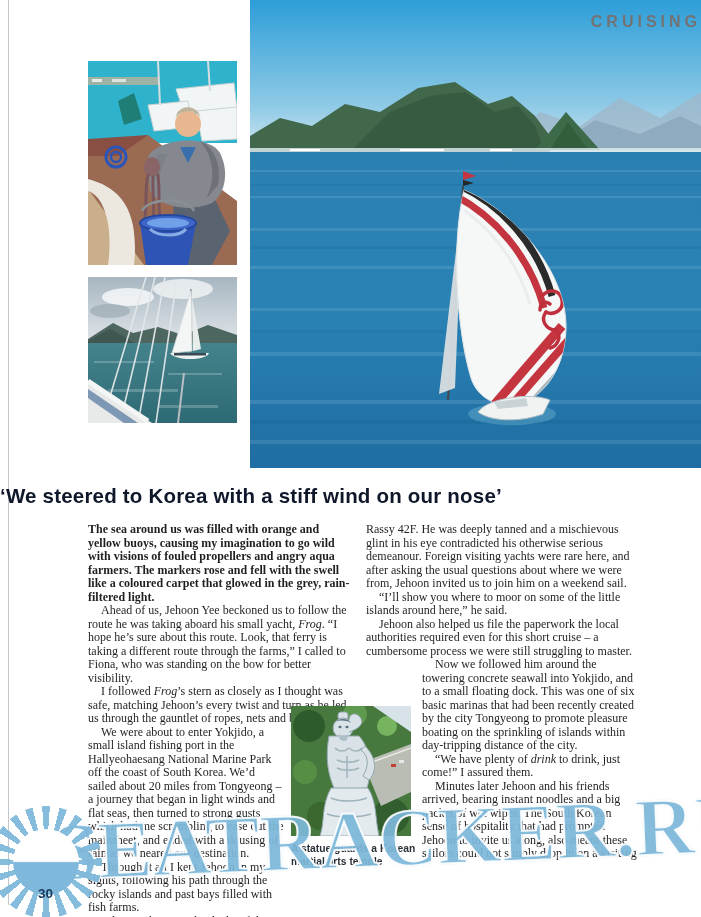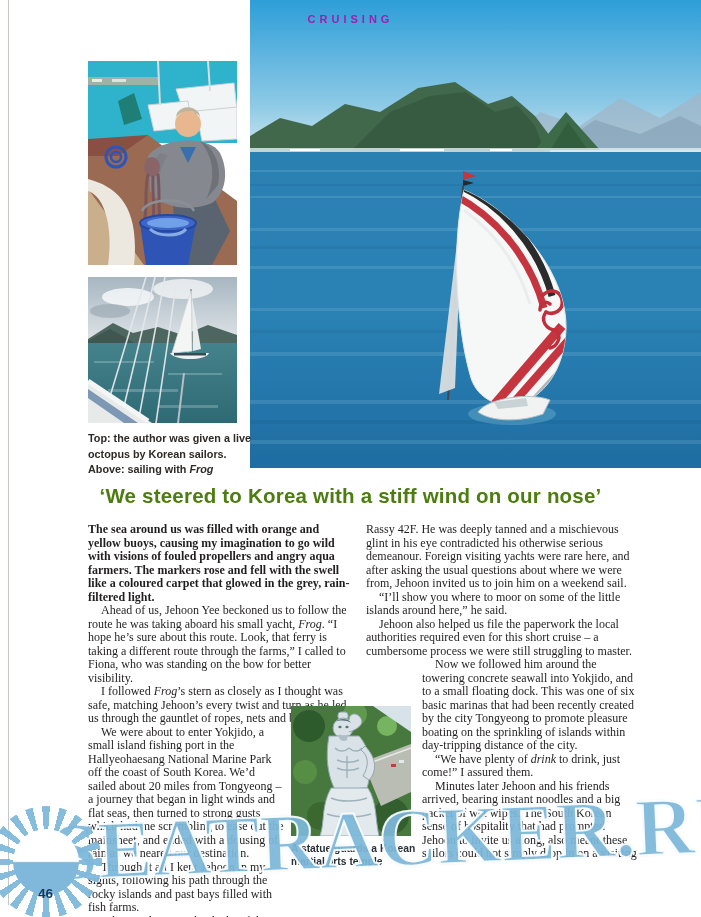--- a/index.html
+++ b/index.html
@@ -5,23 +5,23 @@
   html,body { margin:0; padding:0; background:#e8e8e8; }
   .page {
     position:relative; width:701px; height:917px; background:#ffffff;
     overflow:hidden; font-family:"Liberation Serif", serif;
     margin:0 auto;
   }
   .scan-edge { position:absolute; left:8px; top:0; width:1px; height:905px; background:#c4c8cc; }
 
   
   .section-header {
-    position:absolute; left:0; right:0; top:13px; text-align:center;
+    position:absolute; left:0; right:0; top:13px; text-align:right;
     font-family:"Liberation Sans", sans-serif; font-weight:bold;
-    font-size:11px; letter-spacing:4px; color:#a21caf; z-index:6;
+    font-size:16px; letter-spacing:4px; color:#737373; z-index:6;
   }
 
   
   .photo { position:absolute; overflow:hidden; z-index:1; }
   .photo svg { display:block; }
   .photo-main    { left:250px; top:0;     width:451px; height:468px; }
   .photo-octopus { left:88px;  top:61px;  width:149px; height:204px; }
   .photo-sailing { left:88px;  top:277px; width:149px; height:146px; }
   .photo-statue  { left:291px; top:706px; width:120px; height:130px; z-index:3; }
 
@@ -32,23 +32,23 @@
     font-size:10.8px; line-height:15.5px; color:#2d2a27; z-index:2;
   }
   .caption-statue {
     position:absolute; left:291px; top:842px; width:130px;
     font-family:Liberation Sans, sans-serif; font-weight:bold;
     font-size:10.3px; line-height:13px; color:#2a3037; z-index:3;
   }
 
   
   .pull-quote {
-    position:absolute; left:0; right:0; top:484px; text-align:center;
+    position:absolute; left:0; right:0; top:484px; text-align:left;
     font-family:"Liberation Sans", sans-serif; font-weight:bold;
-    font-size:20.5px; color:#4d7c0f; letter-spacing:0.2px; z-index:2;
+    font-size:20.5px; color:#0f172a; letter-spacing:0.2px; z-index:2;
   }
 
   
   .col {
     position:absolute; top:523px; color:#211e1f;
     font-size:12px; line-height:13.5px; z-index:2;
     text-align:left;
   }
   .col-left  { left:88px;  width:266px; }
   .col-right { left:366px; width:272px; }
@@ -267,21 +267,20 @@
         <line x1="50" y1="146" x2="77" y2="0"></line>
         <line x1="68" y1="146" x2="88" y2="8"></line>
       </g>
       <line x1="96" y1="96" x2="90" y2="146" stroke="#b8bec2" stroke-width="2"></line>
       <path d="M0,104 L64,146 L0,146 Z" fill="#e8eaea"></path>
       <path d="M0,112 L50,146 L36,146 L0,121 Z" fill="#7d98b4"></path>
       <path d="M0,104 L60,144" stroke="#f4f6f6" stroke-width="5" fill="none"></path>
     </svg>
   </div>
 
-  <div class="caption-left">Top: the author was given a live<br>octopus by Korean sailors.<br>Above: sailing with <i>Frog</i></div>
 
   <div class="pull-quote">‘We steered to Korea with a stiff wind on our nose’</div>
 
   <div class="col col-left">
     <p class="intro"><span>The sea around us was filled with orange and yellow buoys, causing my imagination to go wild with visions of fouled propellers and angry aqua farmers. The markers rose and fell with the swell like a coloured carpet that glowed in the grey, rain-filtered light.</span></p>
     <p class="indent"><span>Ahead of us, Jehoon Yee beckoned us to follow the route he was taking aboard his small yacht, <i>Frog</i>. “I hope he’s sure about this route. Look, that ferry is taking a different route through the farms,” I called to Fiona, who was standing on the bow for better visibility.</span></p>
     <p class="indent"><span>I followed <i>Frog</i>’s stern as closely as I thought was safe, matching Jehoon’s every twist and turn as he led us through the gauntlet of ropes, nets and buoys.</span></p>
     <p class="indent"><span class="spacer-right"></span><span>We were about to enter Yokjido, a small island fishing port in the Hallyeohaesang National Marine Park off the coast of South Korea. We’d sailed about 20 miles from Tongyeong – a journey that began in light winds and flat seas, then turned to strong gusts which had me scrambling to ease out the mainsheet, and ended with a dousing of rain as we neared our destination.</span></p>
     <p class="indent"><span>Through it all I kept Jehoon in my sights, following his path through the rocky islands and past bays filled with fish farms.</span></p>
     <p class="indent"><span>I’d met Jehoon on the docks of the Tongyeong Yacht School, where his Yamaha 30 was moored near <i>Teng Hoi</i>, our Hallberg-</span></p>
@@ -336,15 +335,15 @@
     </svg>
   </div>
 
   <div class="caption-statue">A statue guards a Korean<br>martial arts temple</div>
 
   <div class="watermark-text">SEATRACKER.RU</div>
   <div class="sun-logo">
     <div class="sun-disc"></div>
   </div>
 
-  <div class="page-number">46</div>
+  <div class="page-number">30</div>
 
 </div>
 
 </body></html>

